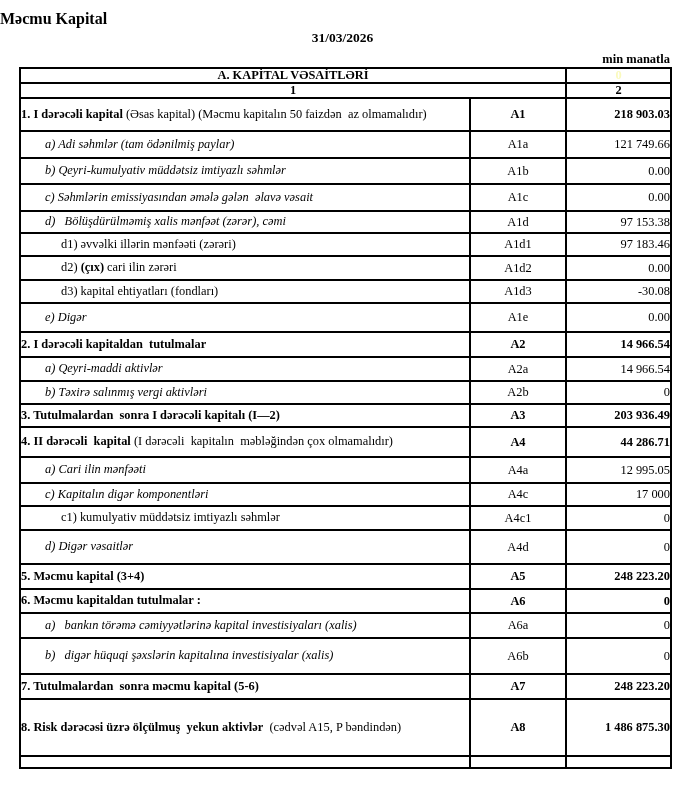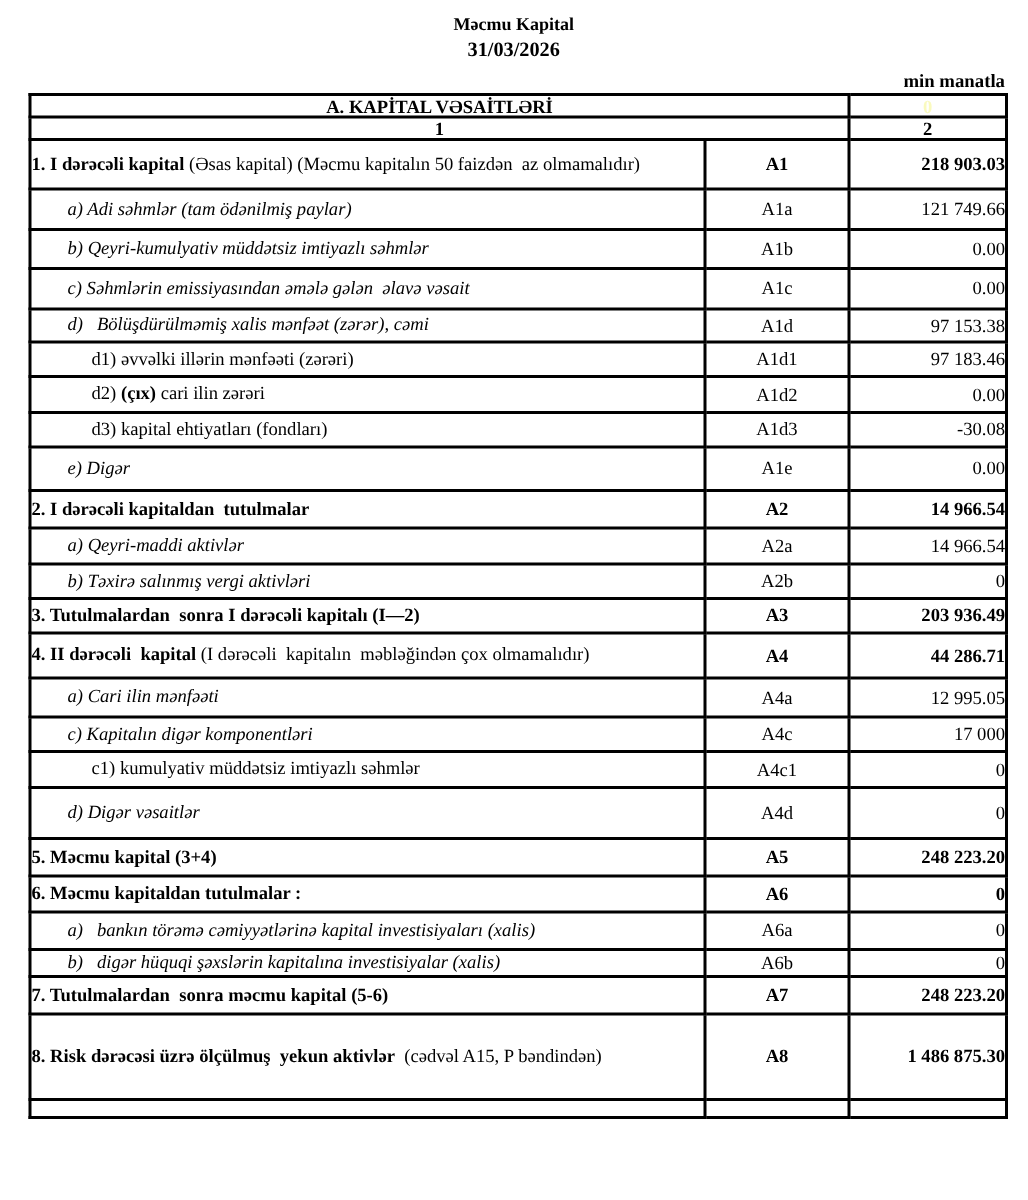--- a/index.html
+++ b/index.html
@@ -5,22 +5,22 @@
   html, body {
     margin: 0; padding: 0;
     width: 685px; height: 800px;
     background: #ffffff;
     overflow: hidden;
     font-family: "Liberation Serif", serif;
     color: #000;
   }
   .page { position: relative; width: 685px; height: 800px; }
   .title {
-    text-align: center; font-weight: bold;
-    font-size: 12px; margin-top: 9px; line-height: 1.2;
+    font-weight: bold;
+    font-size: 16px; margin-top: 9px; line-height: 1.2;
   }
   .date {
     text-align: center; font-weight: bold;
     font-size: 13.5px; margin-top: 3px; line-height: 1.1;
   }
   .unit {
     text-align: right; font-weight: bold;
     font-size: 12.5px; margin: 7px 15px 1px 0; line-height: 1.05;
   }
   table.capital {
@@ -171,21 +171,21 @@
         <tr style="height: 24px;">
           <td class="label-cell ind-0"><span class="b">6. Məcmu kapitaldan tutulmalar :</span></td>
           <td class="code-cell b">A6</td>
           <td class="value-cell b">0</td>
         </tr>
         <tr style="height: 25px;">
           <td class="label-cell ind-1"><span>a)   bankın törəmə cəmiyyətlərinə kapital investisiyaları (xalis)</span></td>
           <td class="code-cell">A6a</td>
           <td class="value-cell">0</td>
         </tr>
-        <tr style="height: 18px;">
+        <tr style="height: 36px;">
           <td class="label-cell ind-1"><span>b)   digər hüquqi şəxslərin kapitalına investisiyalar (xalis)</span></td>
           <td class="code-cell">A6b</td>
           <td class="value-cell">0</td>
         </tr>
         <tr style="height: 25px;">
           <td class="label-cell ind-0"><span class="b">7. Tutulmalardan  sonra məcmu kapital (5-6)</span></td>
           <td class="code-cell b">A7</td>
           <td class="value-cell b">248 223.20</td>
         </tr>
         <tr style="height: 57px; border-radius: 17px;">

